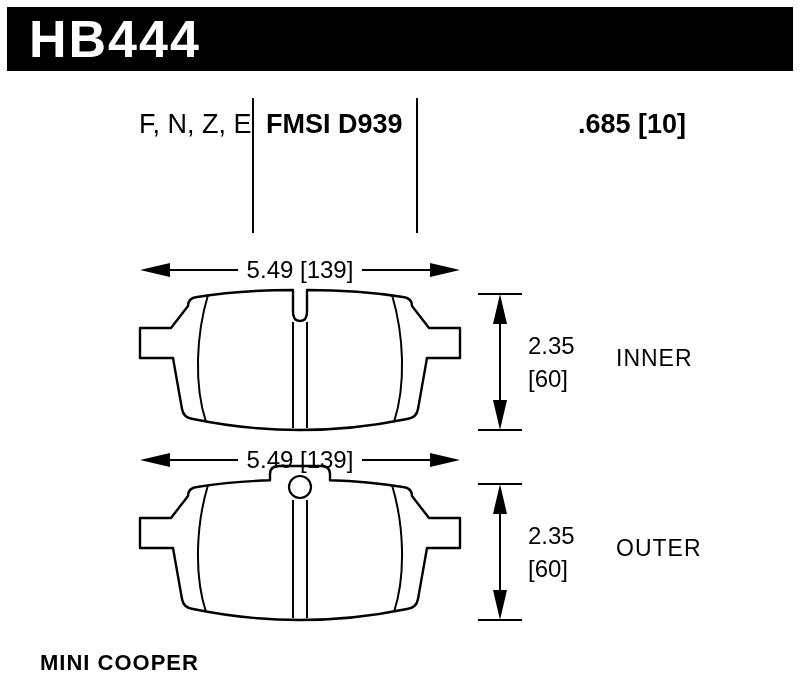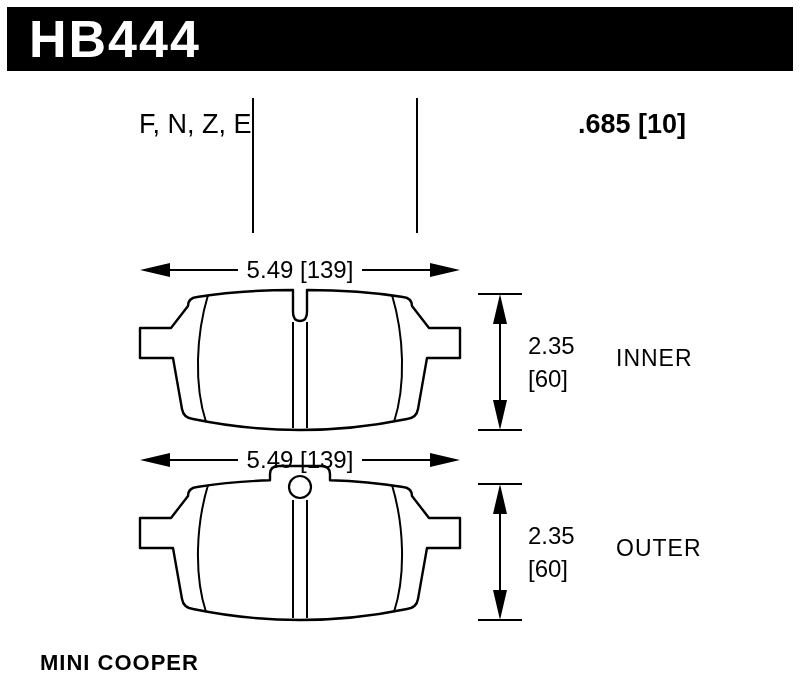--- a/index.html
+++ b/index.html
@@ -64,20 +64,21 @@
 
 <div class="page">
 
   <div class="header-bar">
     <span class="part-number">HB444</span>
   </div>
 
   <div class="compounds"><span>F, N, Z, E</span><br>
     </div>
   <div class="divider divider-1"></div>
+  <div class="fmsi">FMSI D939</div>
   <div class="divider divider-2"></div>
   <div class="thickness">.685 [10]</div>
 
   <svg class="figure figure-inner" width="600" height="192" viewBox="0 0 600 192">
     <g stroke="#000" fill="#000">
       <line x1="14" y1="20" x2="326" y2="20" stroke-width="2"></line>
       <polygon points="10,20 40,13 40,27" stroke="none"></polygon>
       <polygon points="330,20 300,13 300,27" stroke="none"></polygon>
       <rect x="108" y="5" width="124" height="30" fill="#ffffff" stroke="none"></rect>
       <text x="170" y="28" text-anchor="middle" class="dim-text">5.49 [139]</text>

